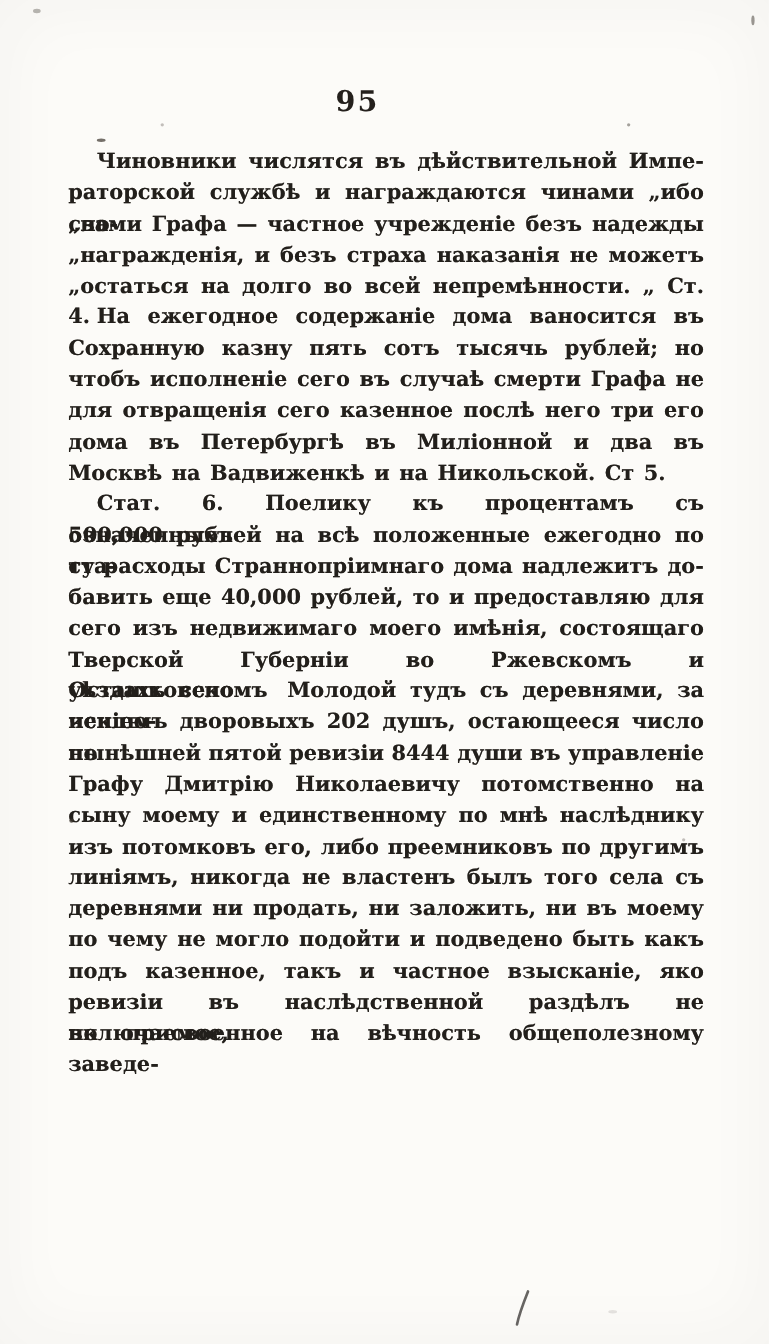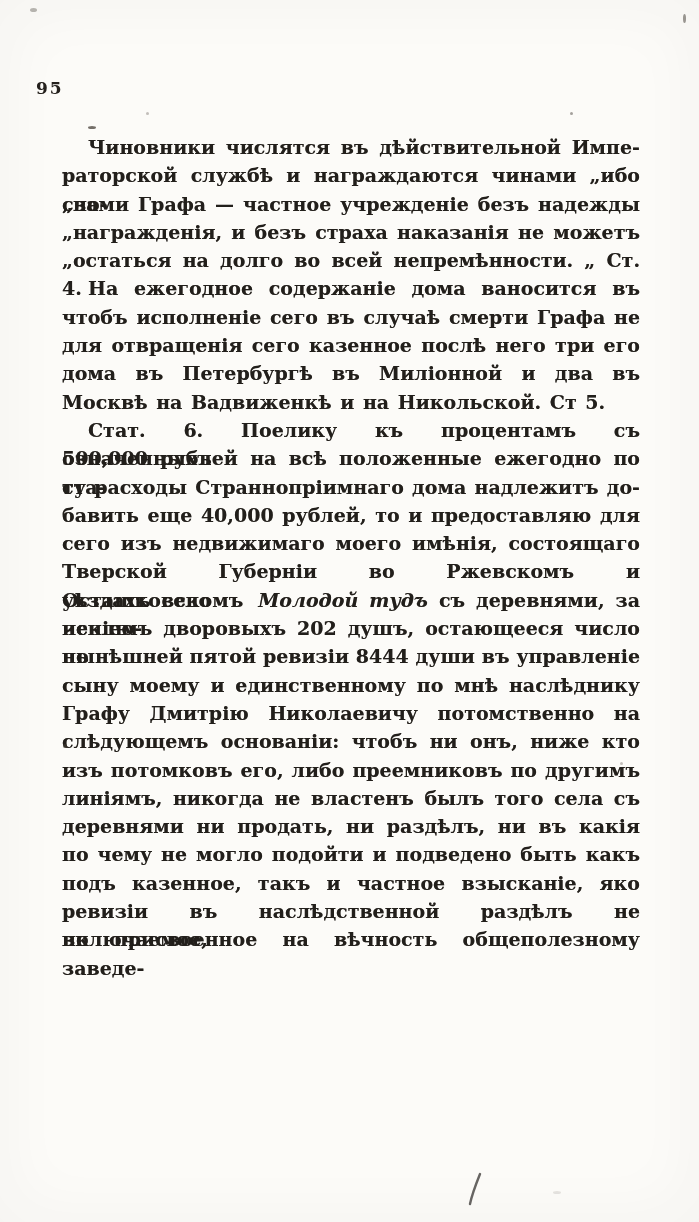--- a/index.html
+++ b/index.html
@@ -17,25 +17,25 @@
   .page {
     position: absolute;
     inset: 0;
     box-shadow: inset 0 0 70px rgba(60,50,40,0.04);
   }
   .page-number {
     position: absolute;
     top: 78px;
     left: 0;
     width: 650px;
-    font-size: 17px;
+    text-align: center;
+    font-size: 26px;
     font-weight: 700;
     letter-spacing: 2px;
     color: #24201c;
-    margin-left: 36px;
   }
   .text-block {
     position: absolute;
     left: 62px;
     top: 133px;
     width: 578px;
     color: #221f1b;
     font-size: 19px;
     font-weight: 700;
     line-height: 28.3px;
@@ -47,21 +47,20 @@
     text-align-last: justify;
     height: 28.3px;
     white-space: normal;
   }
   .line.first { text-indent: 26px; }
   .line.natural {
     text-align-last: left;
     word-spacing: 2px;
   }
   .line .em {
-    font-style: italic;
     margin-left: 36px;
   }
   .speck {
     position: absolute;
     background: #3a332c;
     border-radius: 50%;
   }
   .slash-mark {
     position: absolute;
     width: 18px;
@@ -78,41 +77,41 @@
   <div class="text-block" style="color: rgb(34, 31, 27);">
       <div class="paragraph">
         <div class="line first"><span>Чиновники числятся въ дѣйствительной Импе-</span></div>
         <div class="line"><span>раторской службѣ и награждаются чинами „ибо сло-</span></div>
         <div class="line"><span>„вами Графа — частное учрежденіе безъ надежды</span></div>
         <div class="line"><span>„награжденія, и безъ страха наказанія не можетъ</span></div>
         <div class="line natural"><span>„остаться на долго во всей непремѣнности. „ Ст. 4.</span></div>
       </div>
       <div class="paragraph">
         <div class="line first"><span>На ежегодное содержаніе дома ваносится въ</span></div>
+        <div class="line"><span>Сохранную казну пять сотъ тысячь рублей; но</span></div>
         <div class="line"><span>чтобъ исполненіе сего въ случаѣ смерти Графа не</span></div>
         <div class="line"><span>для отвращенія сего казенное послѣ него три его</span></div>
         <div class="line"><span>дома въ Петербургѣ въ Миліонной и два въ</span></div>
         <div class="line natural"><span>Москвѣ на Вадвиженкѣ и на Никольской. Ст 5.</span></div>
       </div>
       <div class="paragraph">
         <div class="line first"><span>Стат. 6. Поелику къ процентамъ съ означенныхъ</span></div>
         <div class="line"><span>500,000 рублей на всѣ положенные ежегодно по ста-</span></div>
         <div class="line"><span>ту расходы Страннопріимнаго дома надлежитъ до-</span></div>
         <div class="line"><span>бавить еще 40,000 рублей, то и предоставляю для</span></div>
         <div class="line"><span>сего изъ недвижимаго моего имѣнія, состоящаго</span></div>
         <div class="line"><span>Тверской Губерніи во Ржевскомъ и Осташковскомъ</span></div>
         <div class="line"><span>уѣздахъ село </span><span class="em">Молодой тудъ</span><span> съ деревнями, за исклю-</span></div>
         <div class="line"><span>ченіемъ дворовыхъ 202 душъ, остающееся число по</span></div>
         <div class="line"><span>нынѣшней пятой ревизіи 8444 души въ управленіе</span></div>
+        <div class="line"><span>Графу Дмитрію Николаевичу потомственно на</span></div>
         <div class="line"><span>сыну моему и единственному по мнѣ наслѣднику</span></div>
-        <div class="line"><span>Графу Дмитрію Николаевичу потомственно на</span></div>
-        <div class="line"><span>слѣдующемъ основаніи: чтобъ ни онъ, ниже кто</span></div>
         <div class="line"><span>изъ потомковъ его, либо преемниковъ по другимъ</span></div>
         <div class="line"><span>линіямъ, никогда не властенъ былъ того села съ</span></div>
-        <div class="line"><span>деревнями ни продать, ни раздѣлъ, ни въ какія</span></div>
+        <div class="line"><span>деревнями ни продать, ни заложить, ни въ моему</span></div>
         <div class="line"><span>по чему не могло подойти и подведено быть какъ</span></div>
         <div class="line"><span>подъ казенное, такъ и частное взысканіе, яко</span></div>
         <div class="line"><span>ревизіи въ наслѣдственной раздѣлъ не включаемое,</span></div>
         <div class="line"><span>но присвоенное на вѣчность общеполезному заведе-</span></div>
       </div>
     </div>
 
   <svg class="slash-mark" viewBox="0 0 18 36" xmlns="http://www.w3.org/2000/svg" style="left: 467px; top: 1172px;">
     <path d="M13 2 C9 12, 5 22, 3 32" stroke="#4c4a48" stroke-width="2.4" fill="none" stroke-linecap="round" opacity="0.85"></path>
   </svg>

